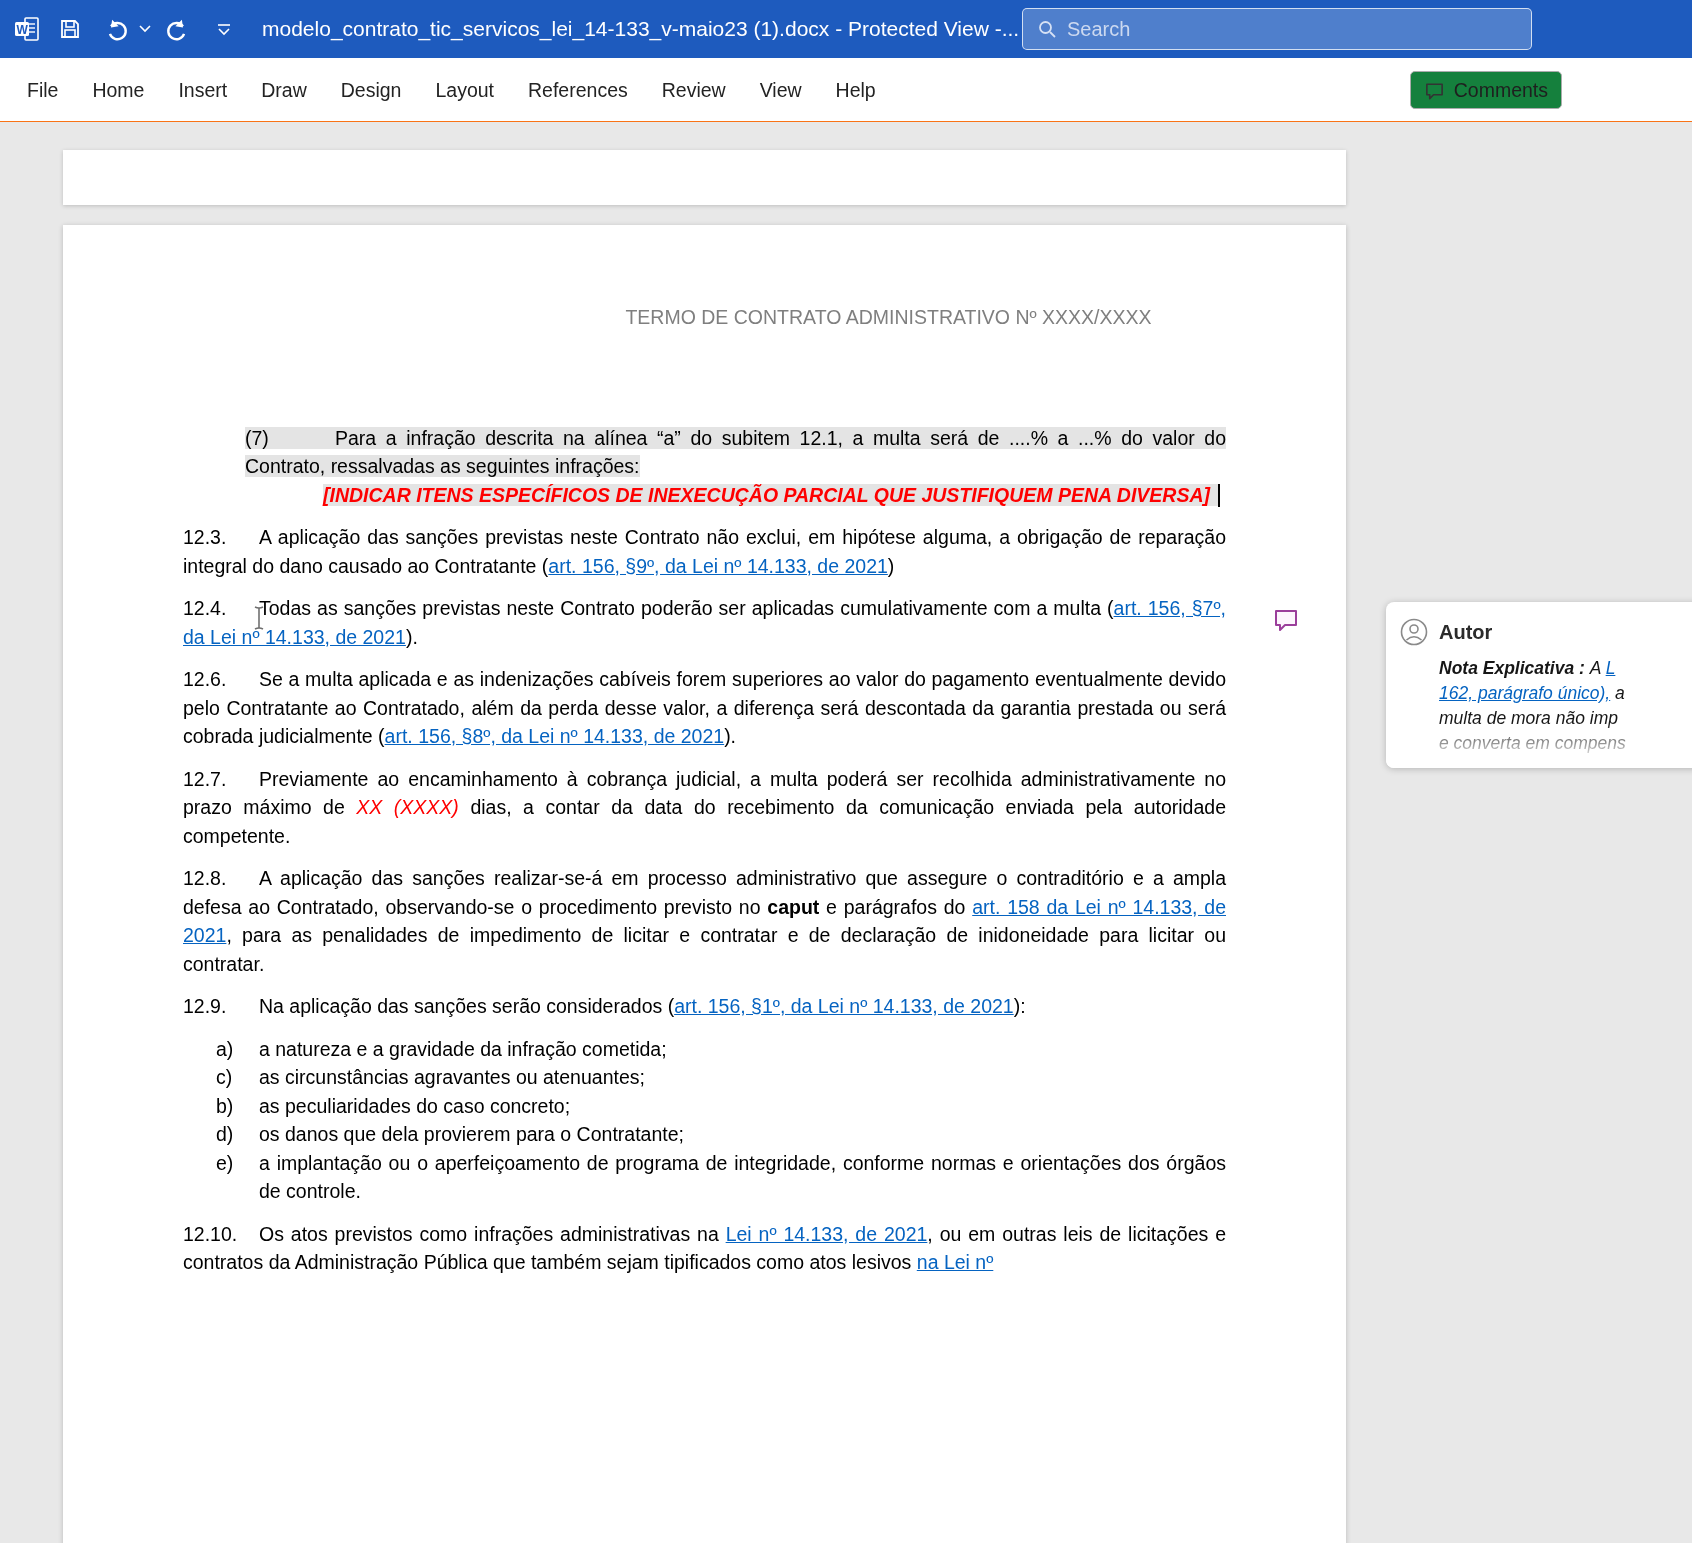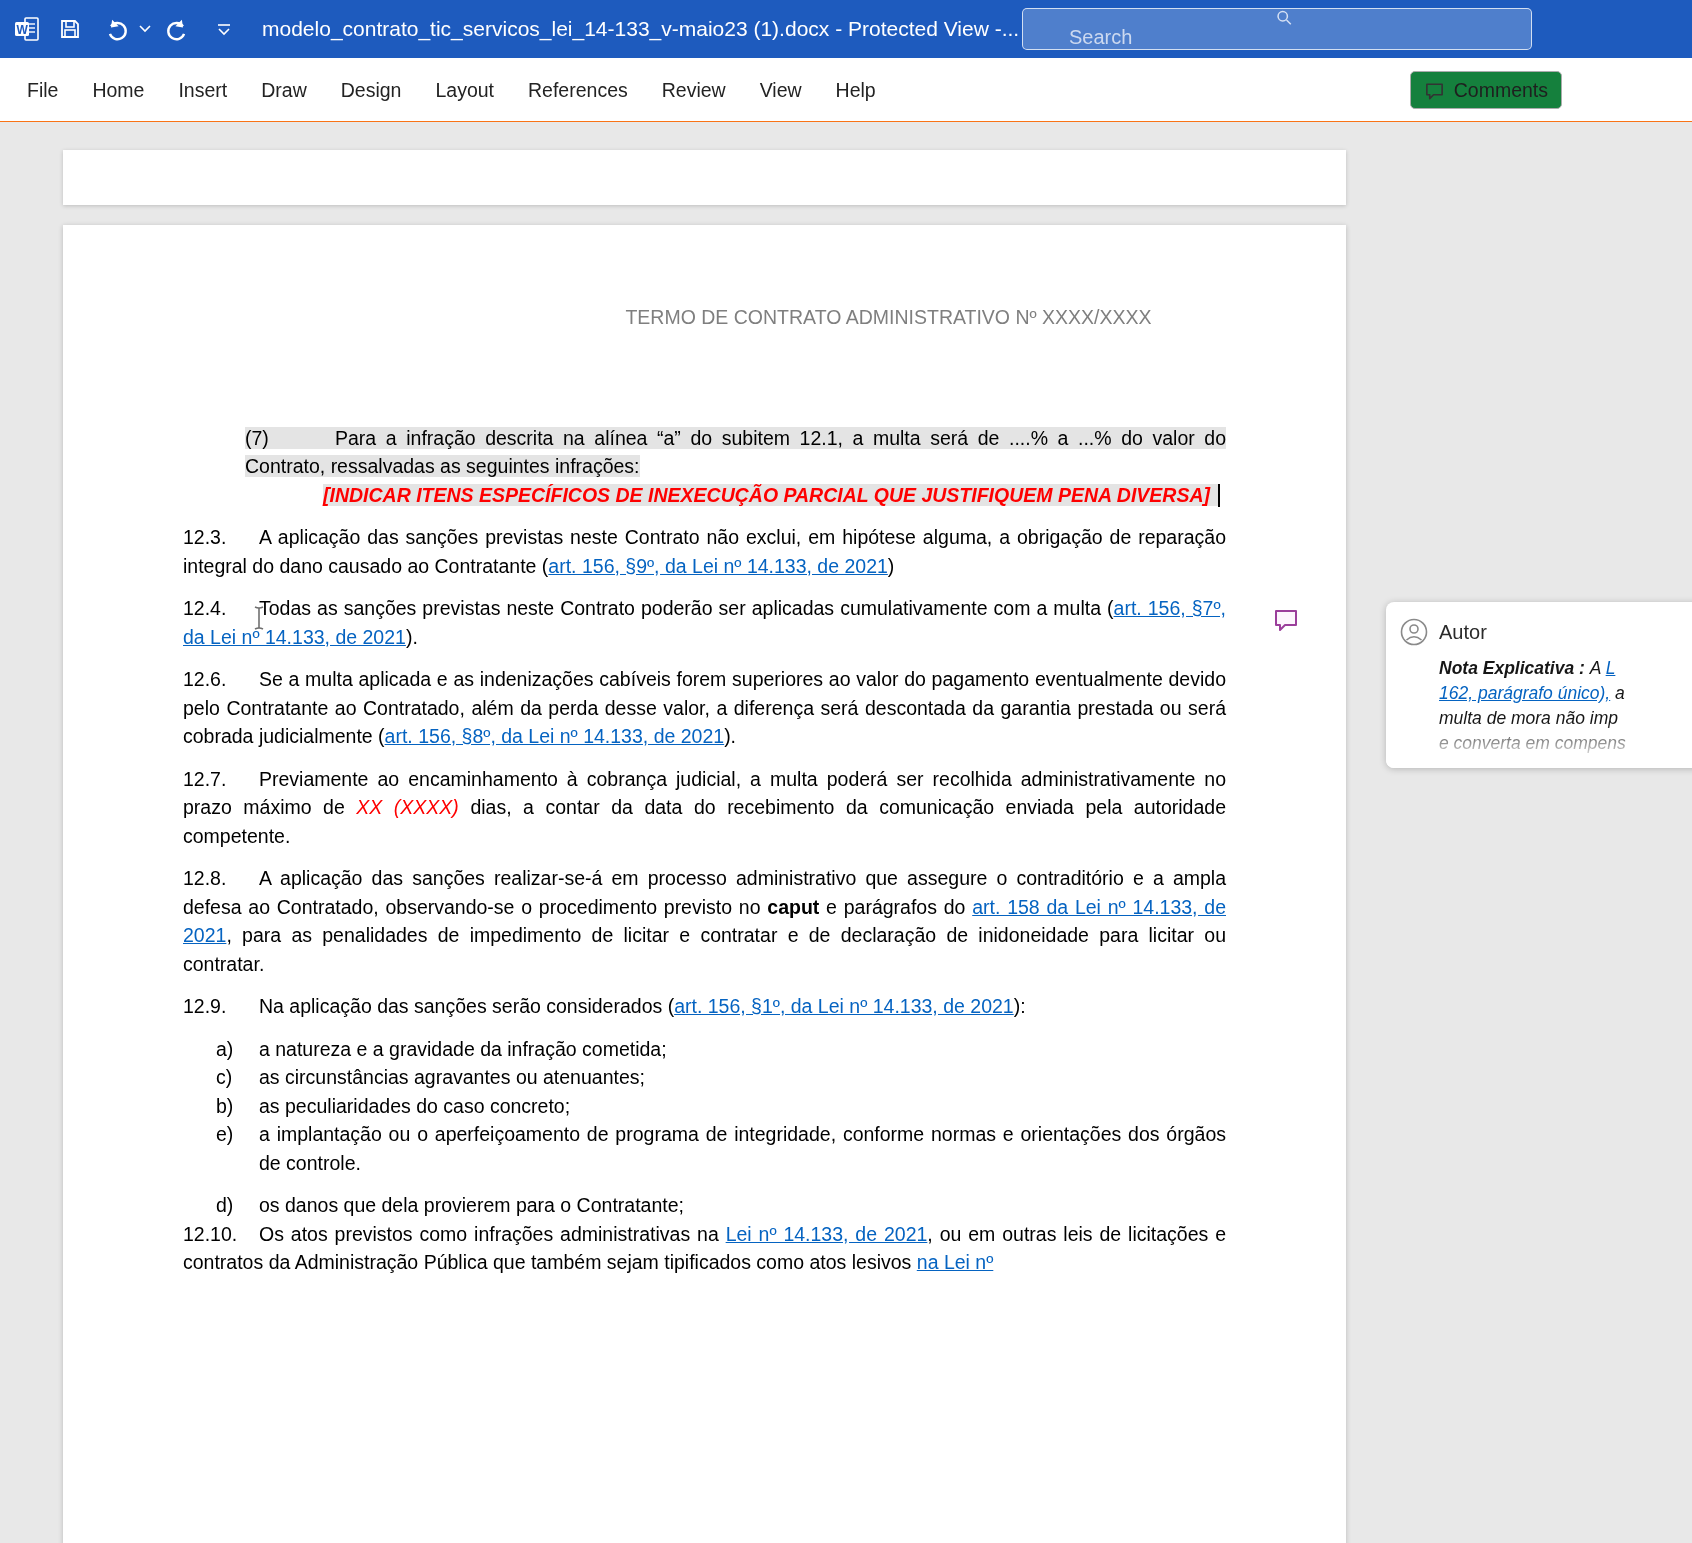--- a/index.html
+++ b/index.html
@@ -6,21 +6,21 @@
   html, body { width: 1692px; height: 1543px; overflow: hidden; }
   body { font-family: "Liberation Sans", "DejaVu Sans", sans-serif; background: #e8e8e8; position: relative; }
 
   
   .titlebar { position: absolute; left: 0; top: 0; width: 1692px; height: 58px; background: #1e5bbe; color: #fff; }
   .tb-item { position: absolute; top: 0; height: 58px; display: flex; align-items: center; }
   .tb-icon { justify-content: center; }
   .filename { left: 262px; font-size: 21px; color: #ffffff; white-space: nowrap; text-align: right; }
   .searchbox { position: absolute; left: 1022px; top: 8px; width: 510px; height: 42px; border-radius: 5px;
                background: rgba(255,255,255,0.22); border: 1px solid rgba(255,255,255,0.75);
-               display: flex; align-items: center; padding-left: 14px; flex-direction: column; }
+               display: flex; align-items: center; padding-left: 14px; }
   .searchbox input { background: transparent; border: none; outline: none; color: #fff; font-size: 20px;
                      font-family: "Liberation Sans", sans-serif; width: 440px; margin-left: 10px; }
   .searchbox input::placeholder { color: #ccd9f0; }
 
   
   .ribbon { position: absolute; left: 0; top: 58px; width: 1692px; height: 64px; background: #ffffff;
             border-bottom: 1px solid #f97316; }
   .rtabs { display: flex; height: 64px; align-items: center; padding-left: 10px; }
   .rtab { padding: 0 17px; font-size: 19.5px; color: #232323; line-height: 64px; cursor: default; }
   .comments-btn { position: absolute; right: 130px; top: 13px; height: 38px; display: flex; align-items: center;
@@ -54,21 +54,21 @@
   .r-cursor { display: inline-block; width: 0; border-left: 2.5px solid #000; height: 23px;
               vertical-align: -5px; margin-left: 8px; font-style: normal; }
 
   
   .comment-marker { position: absolute; left: 1226px; top: 484px; width: 28px; height: 28px; cursor: pointer; }
   .ibeam { position: absolute; left: 206px; top: 483px; opacity: 0.65; }
 
   .comment-card { position: absolute; left: 1340px; top: 480px; width: 368px; background: #fff;
                   border-radius: 8px; box-shadow: 0 1px 7px rgba(0,0,0,0.22); padding: 16px 14px 12px 14px; }
   .cc-head { display: flex; align-items: center; gap: 11px; }
-  .cc-author { font-weight: normal; font-size: 20px; color: #2b2b2b; }
+  .cc-author { font-weight: bold; font-size: 20px; color: #2b2b2b; }
   .cc-note { margin-top: 10px; padding-left: 39px; font-size: 17.5px; line-height: 25px; color: #161616; }
   .nline { white-space: nowrap; overflow: hidden; font-style: italic; }
   .c-bi { font-weight: bold; font-style: italic; text-align: right; }
   .c-i { font-style: italic; }
   .c-lnk { font-style: italic; color: #0563c1; text-decoration: underline; cursor: pointer; }
   .cc-fade { position: absolute; left: 0; right: 0; bottom: 0; height: 46px; border-radius: 0 0 8px 8px;
              background: linear-gradient(rgba(255,255,255,0), #ffffff 85%); pointer-events: none; }
 </style>
 </head>
 <body>
@@ -156,22 +156,22 @@
           <div class="para p-red"><span class="hl"><span class="r-n">[INDICAR ITENS ESPECÍFICOS DE INEXECUÇÃO PARCIAL QUE JUSTIFIQUEM PENA DIVERSA]</span><span class="r-cursor"></span></span></div>
           <div class="para p-body"><span class="num num-body">12.3.</span><span class="r-n">A aplicação das sanções previstas neste Contrato não exclui, em hipótese alguma, a obrigação de reparação integral do dano causado ao Contratante (</span><a class="r-lnk">art. 156, §9º, da Lei nº 14.133, de 2021</a><span class="r-n">)</span></div>
           <div class="para p-body"><span class="num num-body">12.4.</span><span class="r-n">Todas as sanções previstas neste Contrato poderão ser aplicadas cumulativamente com a multa (</span><a class="r-lnk">art. 156, §7º, da Lei nº 14.133, de 2021</a><span class="r-n">).</span></div>
           <div class="para p-body"><span class="num num-body">12.6.</span><span class="r-n">Se a multa aplicada e as indenizações cabíveis forem superiores ao valor do pagamento eventualmente devido pelo Contratante ao Contratado, além da perda desse valor, a diferença será descontada da garantia prestada ou será cobrada judicialmente (</span><a class="r-lnk">art. 156, §8º, da Lei nº 14.133, de 2021</a><span class="r-n">).</span></div>
           <div class="para p-body"><span class="num num-body">12.7.</span><span class="r-n">Previamente ao encaminhamento à cobrança judicial, a multa poderá ser recolhida administrativamente no prazo máximo de </span><span class="r-red">XX (XXXX)</span><span class="r-n"> dias, a contar da data do recebimento da comunicação enviada pela autoridade competente.</span></div>
           <div class="para p-body"><span class="num num-body">12.8.</span><span class="r-n">A aplicação das sanções realizar-se-á em processo administrativo que assegure o contraditório e a ampla defesa ao Contratado, observando-se o procedimento previsto no </span><span class="r-b">caput</span><span class="r-n"> e parágrafos do </span><a class="r-lnk">art. 158 da Lei nº 14.133, de 2021</a><span class="r-n">, para as penalidades de impedimento de licitar e contratar e de declaração de inidoneidade para licitar ou contratar.</span></div>
           <div class="para p-body"><span class="num num-body">12.9.</span><span class="r-n">Na aplicação das sanções serão considerados (</span><a class="r-lnk">art. 156, §1º, da Lei nº 14.133, de 2021</a><span class="r-n">):</span></div>
           <div class="para p-list tight"><span class="num num-list">a)</span><span class="r-n">a natureza e a gravidade da infração cometida;</span></div>
           <div class="para p-list tight"><span class="num num-list">c)</span><span class="r-n">as circunstâncias agravantes ou atenuantes;</span></div>
           <div class="para p-list tight"><span class="num num-list">b)</span><span class="r-n">as peculiaridades do caso concreto;</span></div>
+          <div class="para p-list tight"><span class="num num-list">d)</span><span class="r-n">os danos que dela provierem para o Contratante;</span></div>
           <div class="para p-list"><span class="num num-list">e)</span><span class="r-n">a implantação ou o aperfeiçoamento de programa de integridade, conforme normas e orientações dos órgãos de controle.</span></div>
-          <div class="para p-list tight"><span class="num num-list">d)</span><span class="r-n">os danos que dela provierem para o Contratante;</span></div>
           <div class="para p-body"><span class="num num-body">12.10.</span><span class="r-n">Os atos previstos como infrações administrativas na </span><a class="r-lnk">Lei nº 14.133, de 2021</a><span class="r-n">, ou em outras leis de licitações e contratos da Administração Pública que também sejam tipificados como atos lesivos </span><a class="r-lnk">na Lei nº</a></div>
         </div>
     </div>
   </div>
 
   <div class="ibeam">
     <svg width="14" height="26" viewBox="0 0 14 26">
       <line x1="7" y1="3" x2="7" y2="23" stroke="#222" stroke-width="1.6"></line>
       <path d="M3 2 Q7 4 11 2 M3 24 Q7 22 11 24" fill="none" stroke="#222" stroke-width="1.6"></path>
     </svg>

